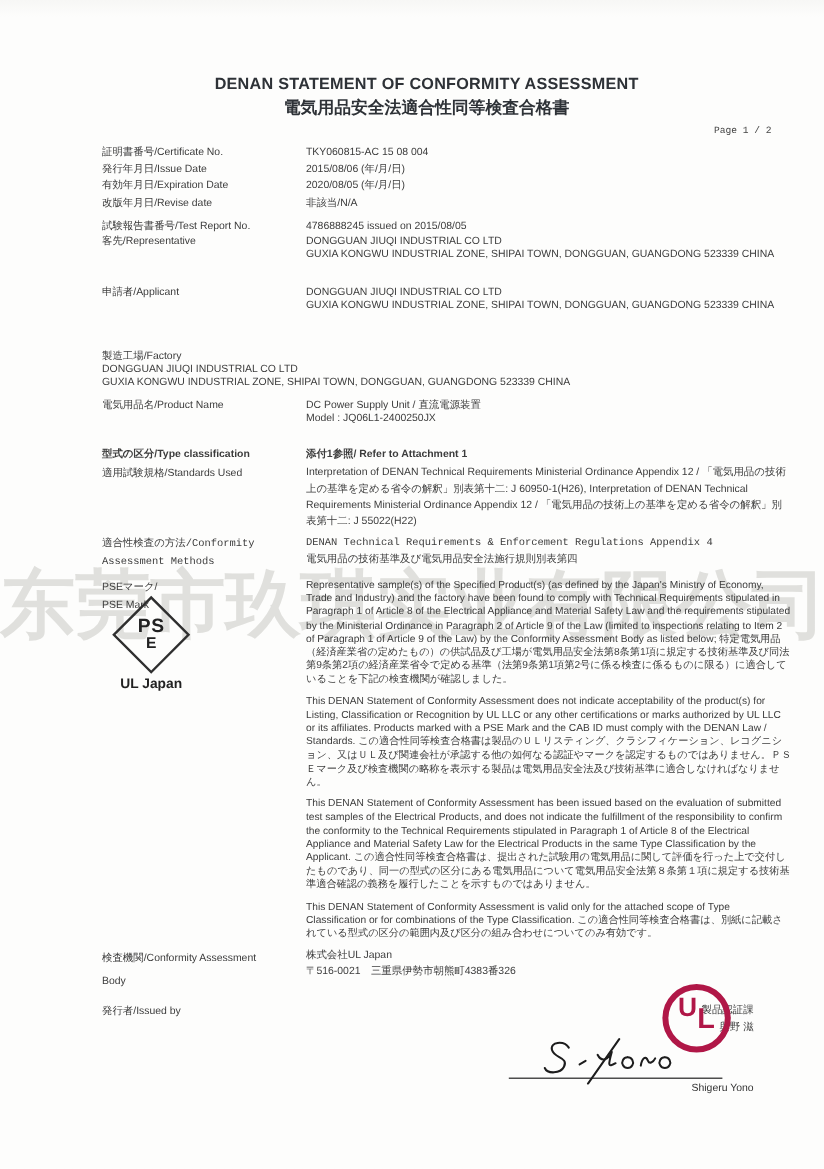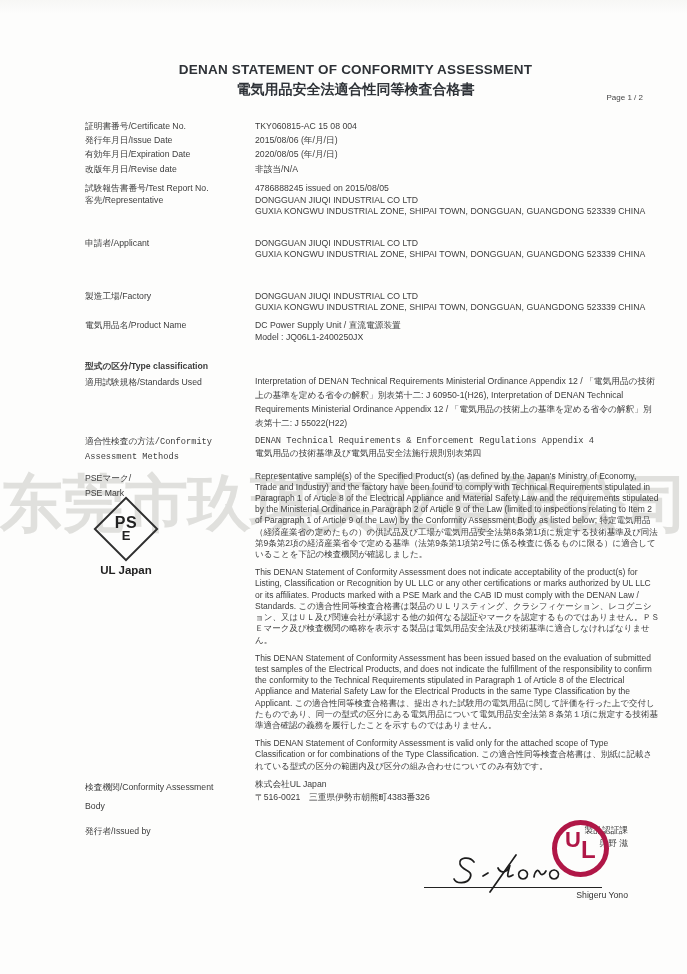--- a/index.html
+++ b/index.html
@@ -22,31 +22,31 @@
     color:#c9c9c4;opacity:.55;
     white-space:nowrap;letter-spacing:0px;
     transform:scaleX(1.01);transform-origin:left;
     z-index:0;pointer-events:none;
   }
   .layer{position:relative;z-index:1;}
   
   .header{padding-top:62px;text-align:center;color:#2e3237;padding-left:24px;}
   .title-en{font-size:13.5px;font-weight:bold;letter-spacing:.2px;}
   .title-ja{font-size:14px;font-weight:bold;margin-top:4px;}
-  .page-num{position:absolute;top:93px;right:44px;font-size:8px;color:#444;}
+  .page-num{position:absolute;top:105px;right:44px;font-size:8px;color:#444;font-family:Liberation Mono, monospace;}
   
   .content{margin-top:20px;padding:0 27px 0 85px;font-size:8.7px;line-height:14.2px;}
   .row{display:flex;align-items:flex-start;}
   .lbl{width:170px;flex-shrink:0;}
   .val{flex:1;}
   .two-line .val div{line-height:11.4px;}
   .two-line{line-height:11.4px;}
   .gap-sm{margin-top:5px;align-items:center;}
   .gap-md{margin-top:20px;}
-  .gap-lg{margin-top:30px;}
+  .gap-lg{margin-top:30px;flex-direction:column;}
   .gap-xs{margin-top:7px;}
   .std .val{line-height:13.8px;}
   .para{font-size:8.5px;line-height:11.2px;margin-left:170px;margin-top:7px;text-align:left;}
   .para-in{font-size:8.5px;line-height:11.2px;}
   .lbl-2l div{line-height:15px;}
   .cab-lbl div{line-height:19px;}
   .cab-val div{line-height:13.5px;}
   
   .pse-block{position:absolute;left:82px;top:498px;width:88px;text-align:center;z-index:1;}
   .pse-diamond{
@@ -141,20 +141,21 @@
       <div class="row two-line gap-xs">
         <div class="lbl">電気用品名/Product Name</div>
         <div class="val">
           <div>DC Power Supply Unit / 直流電源装置</div>
           <div>Model : JQ06L1-2400250JX</div>
         </div>
       </div>
 
       <div class="row" style="margin-top:16px;font-weight:bold;">
         <div class="lbl">型式の区分/Type classification</div>
+        <div class="val">添付1参照/ Refer to Attachment 1</div>
       </div>
 
       <div class="row std" style="margin-top:2px;">
         <div class="lbl">適用試験規格/Standards Used</div>
         <div class="val">Interpretation of DENAN Technical Requirements Ministerial Ordinance Appendix 12 / 「電気用品の技術上の基準を定める省令の解釈」別表第十二: J 60950-1(H26), Interpretation of DENAN Technical Requirements Ministerial Ordinance Appendix 12 / 「電気用品の技術上の基準を定める省令の解釈」別表第十二: J 55022(H22)</div>
       </div>
 
       <div class="row two-line" style="margin-top:4px;font-family:Liberation Mono, monospace;">
         <div class="lbl lbl-2l">
           <div>適合性検査の方法/Conformity</div>

